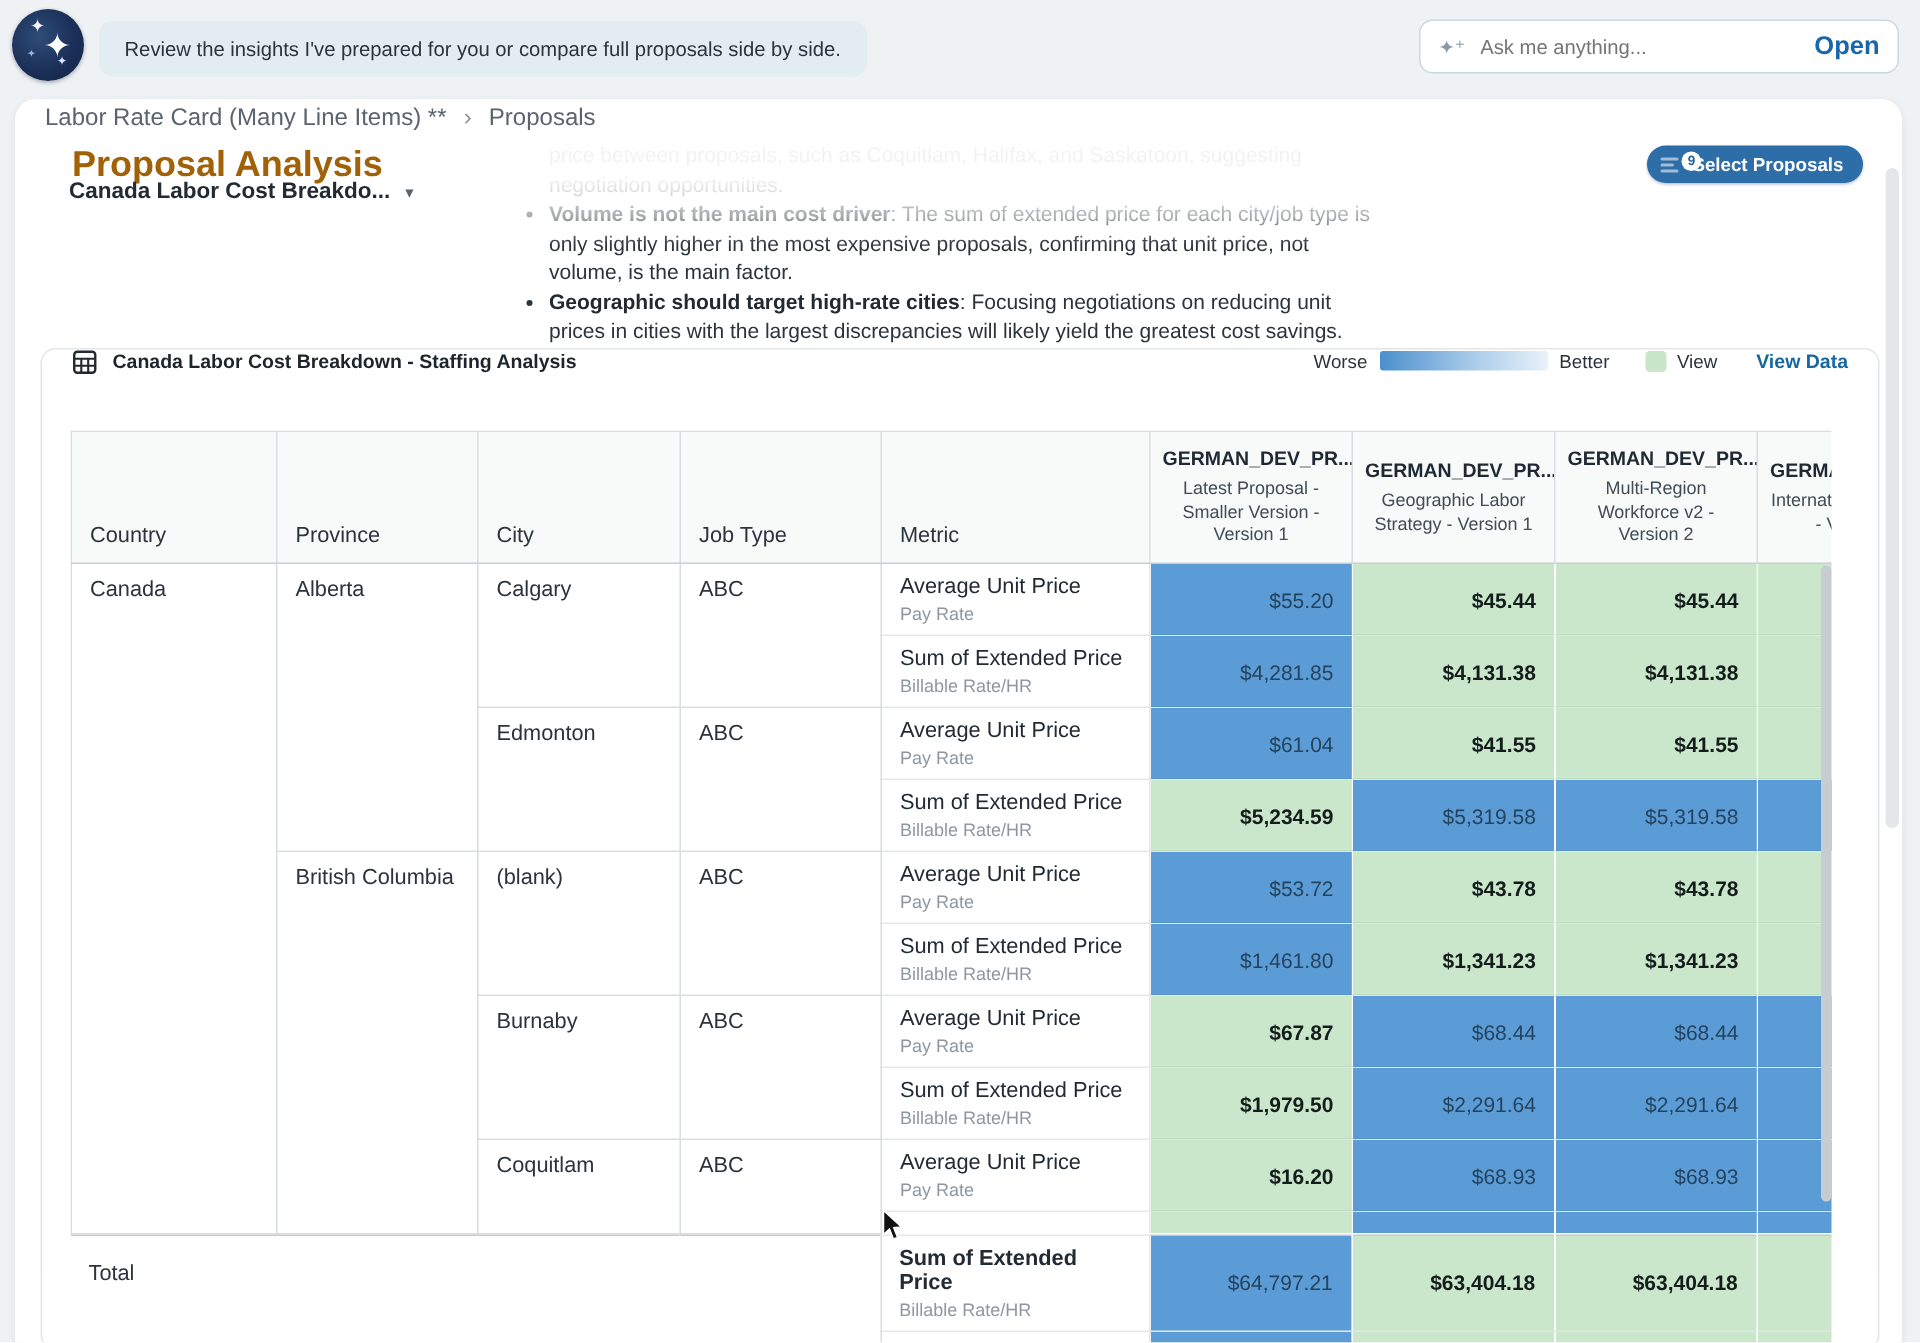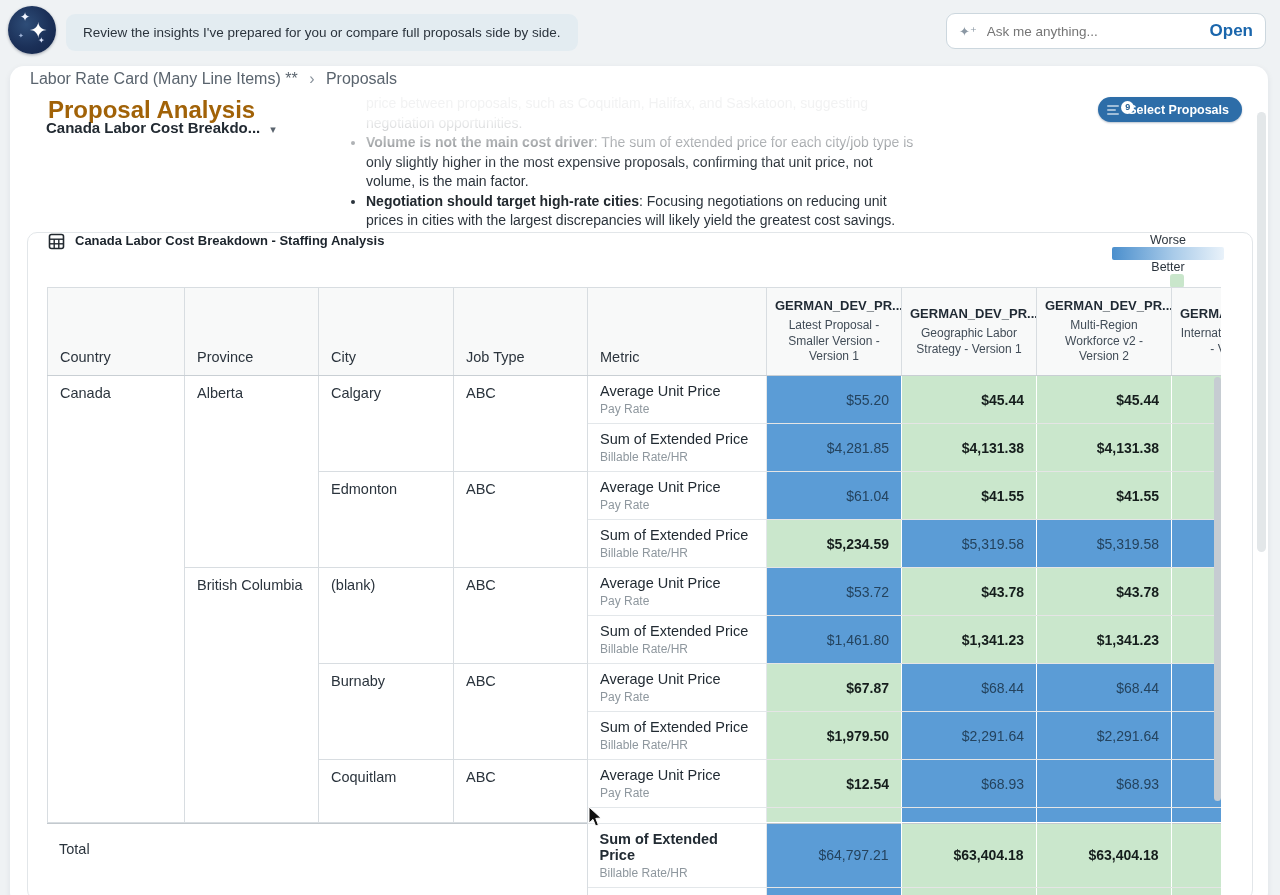--- a/index.html
+++ b/index.html
@@ -54,21 +54,21 @@
   .fadeveil{position:absolute;left:-6px;right:-6px;top:-4px;height:74px;pointer-events:none;
         background:linear-gradient(180deg, rgba(255,255,255,.95) 0%, rgba(255,255,255,.92) 42%,
                    rgba(255,255,255,.6) 74%, rgba(255,255,255,0) 100%);}
 
   
   .tcard{position:absolute;left:17px;top:166px;width:1226px;height:668px;border:1px solid #e2e6e9;
          border-radius:10px;background:#fff;box-sizing:border-box;}
   .thead{height:54px;display:flex;align-items:flex-start;padding:0 20px;}
   .ticon{margin-right:10px;display:flex;}
   .ttitle{font-size:13px;font-weight:700;color:#1c242c;}
-  .legend{margin-left:auto;display:flex;align-items:center;font-size:12.5px;color:#2b343d;flex-direction:column;}
+  .legend{margin-left:auto;display:flex;align-items:center;font-size:12.5px;color:#2b343d;}
   .gradbar{width:112px;height:13px;border-radius:2px;margin:0 8px;
            background:linear-gradient(90deg,#4b8fcd 0%,#a9cbe9 55%,#e9f2fa 100%);}
   .bestsw{width:14px;height:14px;border-radius:3px;background:#c9e6cb;margin:0 7px 0 24px;}
   .viewdata{margin-left:26px;font-size:13px;font-weight:700;color:#17679f;cursor:pointer;}
 
   .gridwrap{position:relative;width:1174px;margin-left:19px;overflow:hidden;}
   table.grid{border-collapse:collapse;table-layout:fixed;width:1259px;background:#fff;}
   table.grid td, table.grid th{box-sizing:border-box;overflow:hidden;}
   th.dimh{background:#f8f9f9;border:1px solid #d8dde1;border-bottom:1px solid #c9cfd4;
           vertical-align:bottom;text-align:left;padding:10px 12px;font-size:14.5px;font-weight:400;
@@ -142,21 +142,21 @@
           <i></i>
         <span class="badge">9</span>
       </span>
       <span>Select Proposals</span>
     </div>
 
     <div class="insights">
       <p>price between proposals, such as Coquitlam, Halifax, and Saskatoon, suggesting negotiation opportunities.</p>
       <ul>
           <li><strong>Volume is not the main cost driver</strong>: The sum of extended price for each city/job type is only slightly higher in the most expensive proposals, confirming that unit price, not volume, is the main factor.</li>
-          <li><strong>Negotiation should target high-rate cities</strong>: Focusing negotiations on reducing unit prices in cities with the largest discrepancies will likely yield the greatest cost savings.</li>
+          <li><strong>Geographic should target high-rate cities</strong>: Focusing negotiations on reducing unit prices in cities with the largest discrepancies will likely yield the greatest cost savings.</li>
         </ul>
       <div class="fadeveil"></div>
     </div>
 
     <div class="tcard">
       <div class="thead">
         <span class="ticon">
           <svg width="17" height="17" viewBox="0 0 17 17">
               <rect x="1.5" y="1.5" width="14" height="14" rx="2" fill="none" stroke="#22292f" stroke-width="1.6"></rect>
               <line x1="1.5" y1="6.2" x2="15.5" y2="6.2" stroke="#22292f" stroke-width="1.4"></line>
@@ -305,21 +305,21 @@
                 <td class="val blue">$2,291.64</td>
                 <td class="val blue"></td>
               </tr>
               <tr class="brow">
                 <td class="dim" rowspan="2">Coquitlam</td>
                 <td class="dim" rowspan="2">ABC</td>
                 <td class="metric">
                   <div class="mname">Average Unit Price</div>
                   <div class="msub">Pay Rate</div>
                 </td>
-                <td class="val green">$12.54</td>
+                <td class="val green">$16.20</td>
                 <td class="val blue">$68.93</td>
                 <td class="val blue">$68.93</td>
                 <td class="val blue"></td>
               </tr>
               <tr class="brow partial">
                 <td class="metric"></td>
                 <td class="val green"></td>
                 <td class="val blue"></td>
                 <td class="val blue"></td>
                 <td class="val blue"></td>

